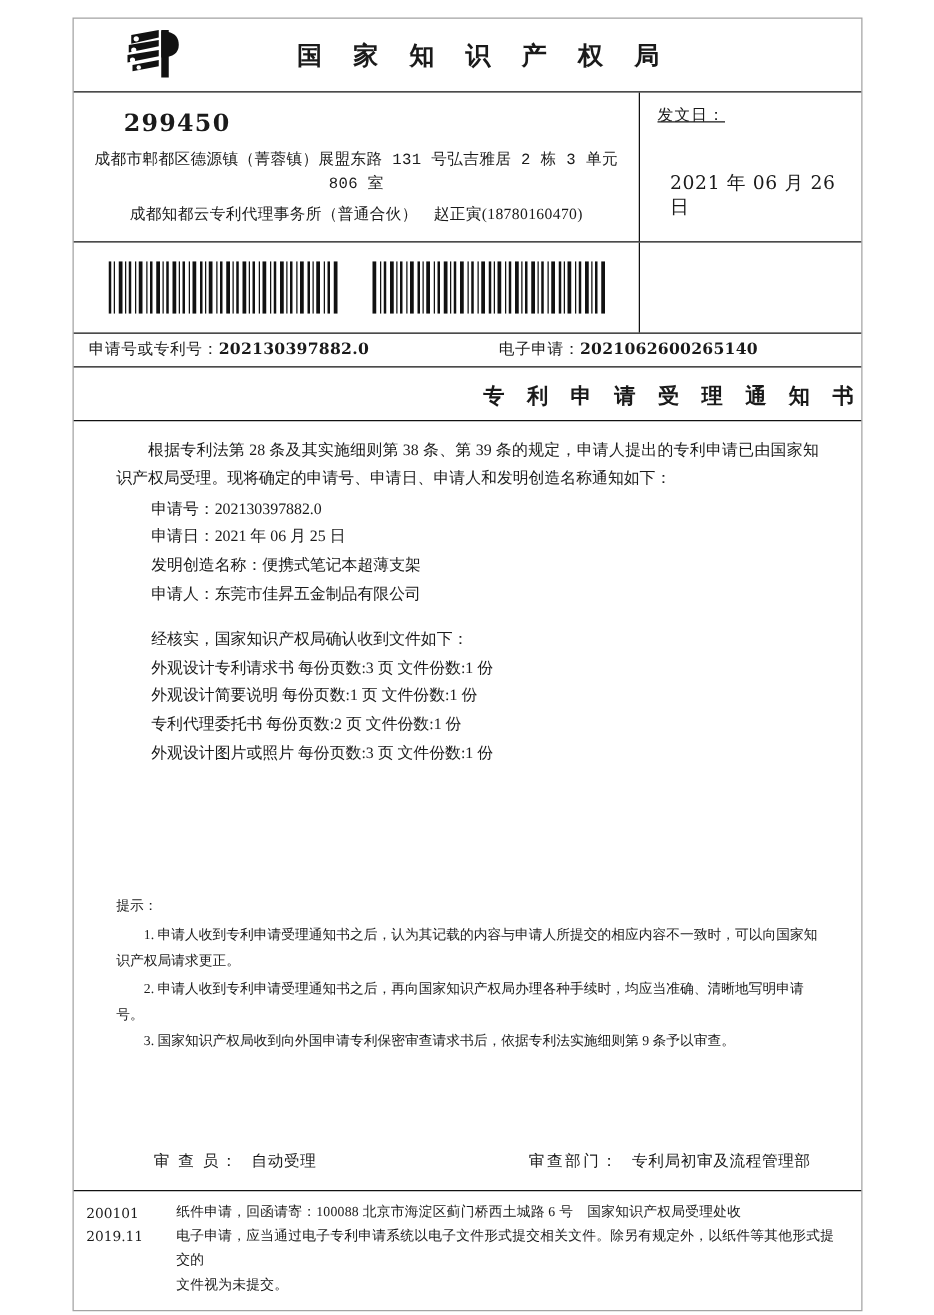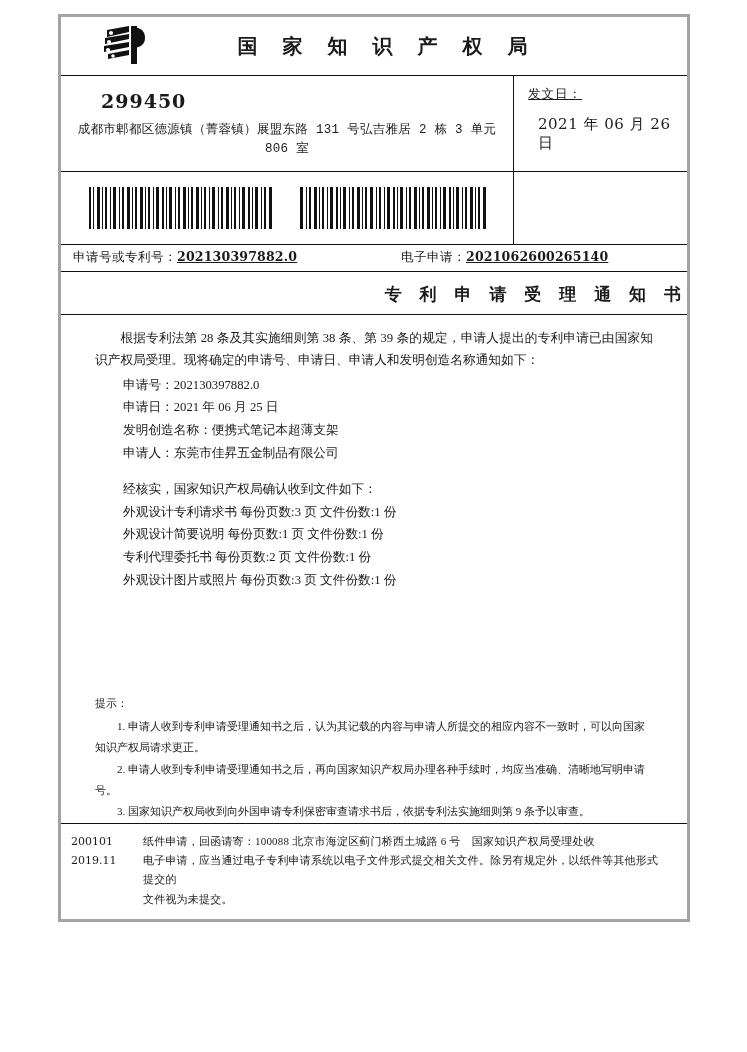--- a/index.html
+++ b/index.html
@@ -18,21 +18,21 @@
     position: relative;
     width: 747px;
     height: 1052px;
     box-sizing: border-box;
   }
   .doc {
     position: absolute;
     left: 58px;
     top: 14px;
     width: 632px;
-    border: 3px solid #a3a3a3;
+    border: 1px solid #a3a3a3;
     box-sizing: border-box;
   }
 
   
   .header {
     display: flex;
     align-items: center;
     height: 58px;
     border-bottom: 1px solid #111;
   }
@@ -141,21 +141,20 @@
   .num-left {
     width: 340px;
     padding-left: 12px;
     box-sizing: border-box;
   }
   .num-right { flex: 1; }
   .num-val {
     font-family: "DejaVu Serif", serif;
     font-weight: bold;
     letter-spacing: 0.2px;
-    text-decoration: underline;
   }
   .num-lbl { letter-spacing: 0.5px; }
 
   
   .doc-title {
     text-align: right;
     font-size: 17px;
     font-weight: bold;
     letter-spacing: 6px;
     padding: 11px 0 8px 0;
@@ -242,20 +241,21 @@
         </svg>
       </div>
       <div class="header-title">国 家 知 识 产 权 局</div>
     </div>
 
     <div class="addr-row">
       <div class="addr-left">
         <div class="post-code">299450</div>
         <div class="addr-line">成都市郫都区德源镇（菁蓉镇）展盟东路 131 号弘吉雅居 2 栋 3 单元</div>
         <div class="addr-line">806 室</div>
+        <div class="agent-line">成都知都云专利代理事务所（普通合伙）　赵正寅(18780160470)</div>
       </div>
       <div class="addr-right">
         <div class="issue-label">发文日：</div>
         <div class="issue-date">2021 年 06 月 26 日</div>
       </div>
     </div>
 
     <div class="barcode-row">
       <div class="barcode-left">
         <svg class="barcode" viewBox="0 0 188 42" preserveAspectRatio="none">
@@ -385,20 +385,28 @@
       </div>
     </div>
 
     <div class="notes">
       <div class="notes-title">提示：</div>
       <div class="note-item">1. 申请人收到专利申请受理通知书之后，认为其记载的内容与申请人所提交的相应内容不一致时，可以向国家知识产权局请求更正。</div>
       <div class="note-item">2. 申请人收到专利申请受理通知书之后，再向国家知识产权局办理各种手续时，均应当准确、清晰地写明申请号。</div>
       <div class="note-item">3. 国家知识产权局收到向外国申请专利保密审查请求书后，依据专利法实施细则第 9 条予以审查。</div>
     </div>
 
+    <div class="sign-row">
+      <div class="sign-left">
+        <span class="sign-lbl">审 查 员：</span><span class="sign-val">自动受理</span>
+      </div>
+      <div class="sign-right">
+        <span class="sign-lbl">审查部门：</span><span class="sign-val">专利局初审及流程管理部</span>
+      </div>
+    </div>
 
     <div class="footer">
       <div class="footer-left">
         <div>200101</div>
         <div>2019.11</div>
       </div>
       <div class="footer-right">
         <div>纸件申请，回函请寄：100088 北京市海淀区蓟门桥西土城路 6 号　国家知识产权局受理处收</div>
         <div>电子申请，应当通过电子专利申请系统以电子文件形式提交相关文件。除另有规定外，以纸件等其他形式提交的</div>
         <div>文件视为未提交。</div>

